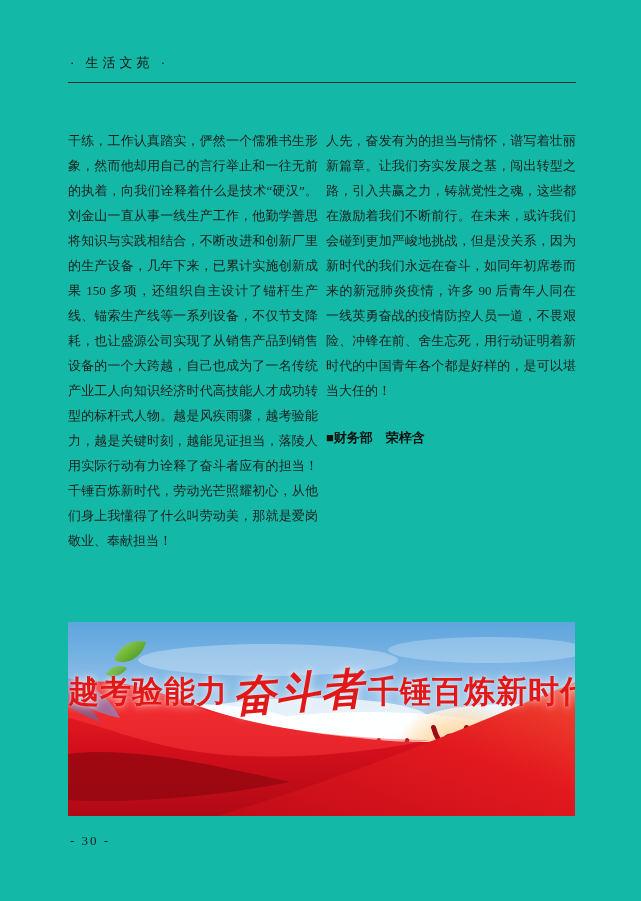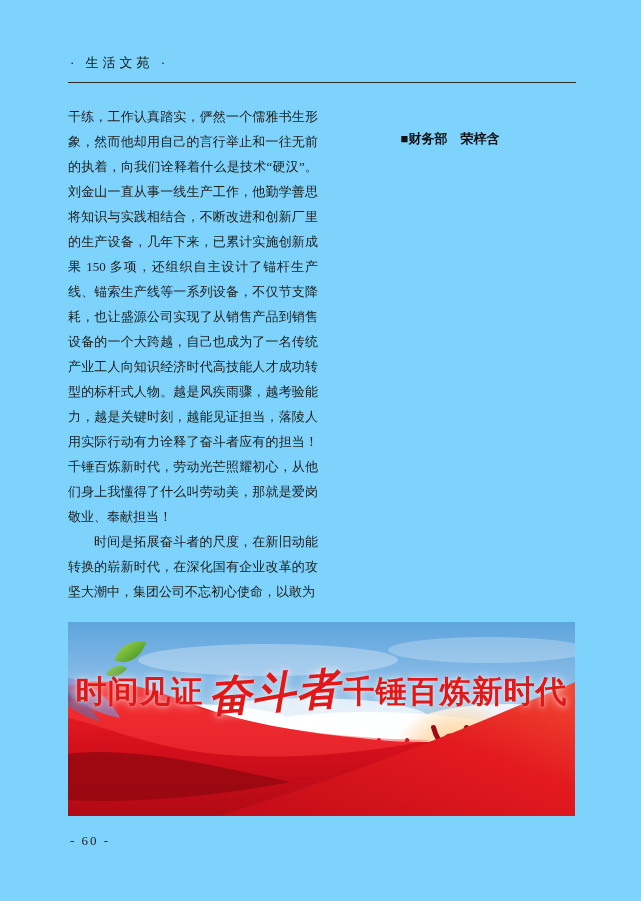--- a/index.html
+++ b/index.html
@@ -1,42 +1,42 @@
 <!DOCTYPE html>
 <html><head>
 <meta charset="utf-8">
 <style>
   html,body { margin:0; padding:0; }
   body {
     width:641px; height:901px; position:relative; background:#ffffff;
     font-family:"Liberation Serif", serif; overflow:hidden;
   }
-  .page { position:absolute; inset:0; background:#7dd3fc; }
+  .page { position:absolute; inset:0; background:#14b8a6; }
 
   .header-text {
     position:absolute; left:70px; top:54px;
     font-size:13px; letter-spacing:4px; color:#141414;
   }
   .header-rule {
     position:absolute; left:68px; top:82px; width:508px; height:1px;
     background:#2a2a2a;
   }
 
   .columns {
     position:absolute; left:68px; top:104px; width:508px;
     display:flex; justify-content:space-between;
   }
   .col {
     width:250px; font-size:13px; line-height:25px; color:#1d1d1d;
-    text-align:justify; text-justify:inter-character;
+    text-align:justify; text-justify:inter-character;margin-top:24px;
   }
   .col p { margin:0; }
   p.indent { text-indent:2em; }
   .signature {
-    text-align:center; margin-top:22px !important; padding-right:2px;
+    text-align:left; margin-top:22px !important; padding-right:2px;
     font-weight:bold; color:#111;
   }
 
   .banner {
     position:absolute; left:68px; top:622px; width:507px; height:194px;
     overflow:hidden; background:#9cc6ea;
   }
   .banner svg { position:absolute; left:0; top:0; }
   .banner-title {
     position:absolute; left:0; right:0; top:42px; text-align:center;
@@ -60,23 +60,23 @@
 <body>
 
 <div class="page">
 
   <span class="header-text">· 生活文苑 ·</span>
   <div class="header-rule"></div>
 
   <div class="columns">
     <div class="col">
       <p>干练，工作认真踏实，俨然一个儒雅书生形象，然而他却用自己的言行举止和一往无前的执着，向我们诠释着什么是技术“硬汉”。刘金山一直从事一线生产工作，他勤学善思将知识与实践相结合，不断改进和创新厂里的生产设备，几年下来，已累计实施创新成果 150 多项，还组织自主设计了锚杆生产线、锚索生产线等一系列设备，不仅节支降耗，也让盛源公司实现了从销售产品到销售设备的一个大跨越，自己也成为了一名传统产业工人向知识经济时代高技能人才成功转型的标杆式人物。越是风疾雨骤，越考验能力，越是关键时刻，越能见证担当，落陵人用实际行动有力诠释了奋斗者应有的担当！千锤百炼新时代，劳动光芒照耀初心，从他们身上我懂得了什么叫劳动美，那就是爱岗敬业、奉献担当！</p>
-      <p class="indent">时间是拓展奋斗者的尺度，在新旧动能转换的崭新时代，在深化国有企业改革的攻坚大潮中，集团公司不忘初心使命，以敢为</p>
     </div>
     <div class="col">
+      <p>人先，奋发有为的担当与情怀，谱写着壮丽新篇章。让我们夯实发展之基，闯出转型之路，引入共赢之力，铸就党性之魂，这些都在激励着我们不断前行。在未来，或许我们会碰到更加严峻地挑战，但是没关系，因为新时代的我们永远在奋斗，如同年初席卷而来的新冠肺炎疫情，许多 90 后青年人同在一线英勇奋战的疫情防控人员一道，不畏艰险、冲锋在前、舍生忘死，用行动证明着新时代的中国青年各个都是好样的，是可以堪当大任的！</p>
       <p class="signature">■财务部　荣梓含</p>
     </div>
   </div>
 
   <div class="banner">
     <svg width="507" height="194" viewBox="0 0 507 194">
       <defs>
         <linearGradient id="sky" x1="0" y1="0" x2="0" y2="1">
           <stop offset="0" stop-color="#5ea5de"></stop>
           <stop offset="0.38" stop-color="#93c1e8"></stop>
@@ -143,18 +143,18 @@
         <path d="M0,64 C45,50 95,72 145,89 C205,108 265,114 322,119 C382,124 442,110 507,84 L507,194 L0,194 Z" fill="url(#ribbon)"></path>
         <path d="M0,80 C60,62 125,86 185,100 C245,113 305,117 362,118 C300,131 200,142 118,128 C68,119 28,102 0,96 Z" fill="#ff4040" opacity="0.45"></path>
         <path d="M150,194 C255,162 360,122 440,88 C468,76 492,67 507,60 L507,194 Z" fill="url(#ribbon2)"></path>
         <path d="M0,132 C62,124 140,142 222,160 C150,174 66,182 0,178 Z" fill="#90070f" opacity="0.75"></path>
         <path d="M0,56 C22,60 42,76 52,96 C32,92 10,82 0,72 Z" fill="#8b84c0" opacity="0.75"></path>
         <path d="M0,70 C14,76 26,88 32,100 C18,95 6,88 0,84 Z" fill="#5b6fae" opacity="0.6"></path>
       </g>
     </svg>
 
     <div class="banner-title">
-      <span>时间见证</span><span class="script">奋斗者</span><span>千锤百炼新时代</span>
+      <span>越考验能力</span><span class="script">奋斗者</span><span>千锤百炼新时代</span>
     </div>
   </div>
 
-  <div class="pageno">- 60 -</div>
+  <div class="pageno">- 30 -</div>
 </div>
 
 </body></html>

